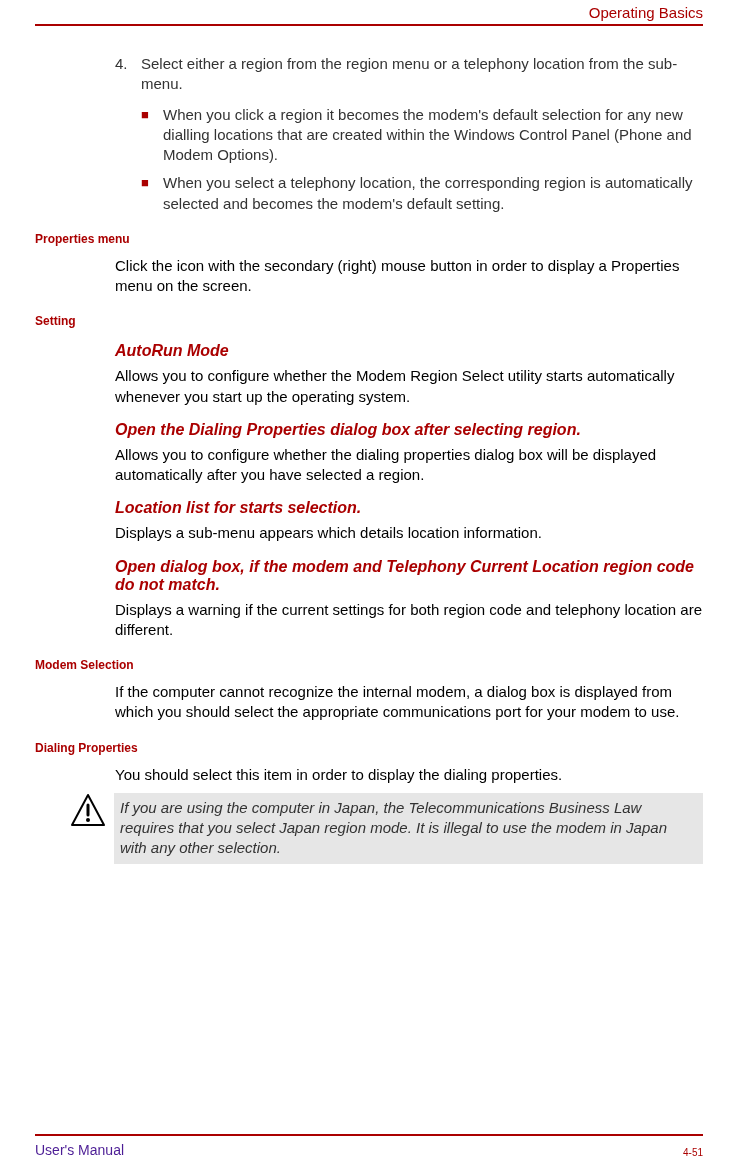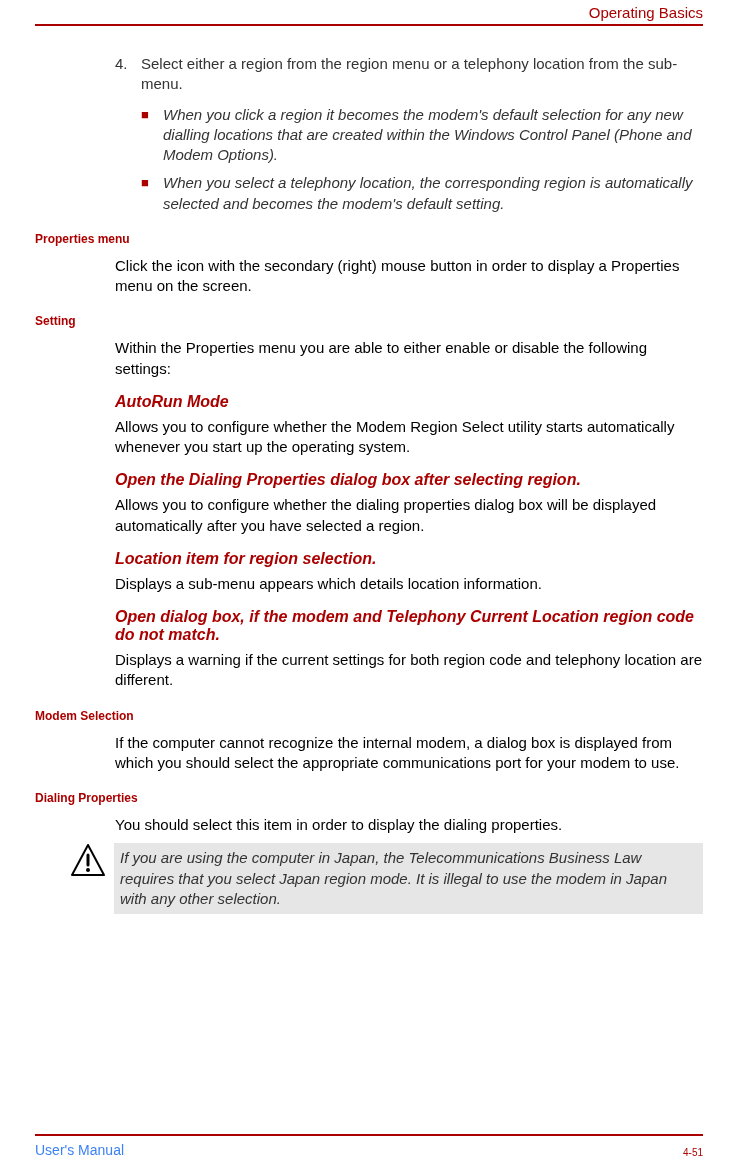--- a/index.html
+++ b/index.html
@@ -7,29 +7,29 @@
   .page { width: 738px; height: 1172px; position: relative; padding: 0; }
   .header-line { position: absolute; top: 24px; left: 35px; right: 35px; border-top: 2px solid #a00; }
   .header-title { position: absolute; top: 4px; right: 35px; color: #a00; font-size: 15px; }
   .content { position: absolute; top: 54px; left: 35px; right: 35px; }
   .ol-item { display: flex; margin-left: 80px; font-size: 15px; line-height: 1.35; color: #333; }
   .ol-num { width: 26px; flex: none; }
   .ol-body { flex: 1; }
   .bullets { margin-top: 10px; }
   .bullet { display: flex; margin-left: 106px; font-size: 15px; line-height: 1.35; margin-bottom: 8px; }
   .bullet .sq { width: 22px; flex: none; color: #a00; font-size: 13px; line-height: 1.6; }
-  .bullet .bt { flex: 1; font-style: italic; }
+  .bullet .bt { flex: 1; }
   .h2 { color: #a00; font-weight: bold; font-size: 12px; margin-top: 18px; margin-bottom: 10px; }
   .h3 { color: #a00; font-weight: bold; font-style: italic; font-size: 16px; margin-left: 80px; margin-top: 14px; margin-bottom: 6px; }
   .body { margin-left: 80px; font-size: 15px; line-height: 1.35; color: #000000; }
   .note-row { display: flex; margin-left: 35px; margin-top: 8px; align-items: flex-start; }
   .note-icon { width: 36px; flex: none; margin-right: 8px; }
   .note-box { background: #e6e6e6; font-style: italic; font-size: 15px; line-height: 1.35; padding: 5px 6px; flex: 1; }
   .footer-line { position: absolute; bottom: 36px; left: 35px; right: 35px; border-top: 2px solid #a00; }
-  .footer-left { position: absolute; bottom: 14px; left: 35px; color: #3b82f6; font-size: 14px; }
+  .footer-left { position: absolute; bottom: 14px; left: 35px; color: #4c1d95; font-size: 14px; }
   .footer-right { position: absolute; bottom: 14px; right: 35px; color: #a00; font-size: 10px; }
   svg.caution { display: block; }
 </style>
 </head>
 <body>
 
 <div class="page">
   <div class="header-title">Operating Basics</div>
   <div class="header-line"></div>
 
@@ -48,29 +48,28 @@
       <div class="bullet">
         <div class="sq">■</div>
         <div class="bt">When you select a telephony location, the corresponding region is automatically selected and becomes the modem's default setting.</div>
       </div>
     </div>
 
     <div class="h2">Properties menu</div>
     <div class="body">Click the icon with the secondary (right) mouse button in order to display a Properties menu on the screen.</div>
 
     <div class="h2">Setting</div>
-    <div class="body">Within the Properties menu you are able to either enable or disable the following settings:</div>
 
     <div class="h3">AutoRun Mode</div>
     <div class="body">Allows you to configure whether the Modem Region Select utility starts automatically whenever you start up the operating system.</div>
 
     <div class="h3">Open the Dialing Properties dialog box after selecting region.</div>
     <div class="body">Allows you to configure whether the dialing properties dialog box will be displayed automatically after you have selected a region.</div>
 
-    <div class="h3">Location item for region selection.</div>
+    <div class="h3">Location list for starts selection.</div>
     <div class="body">Displays a sub-menu appears which details location information.</div>
 
     <div class="h3">Open dialog box, if the modem and Telephony Current Location region code do not match.</div>
     <div class="body">Displays a warning if the current settings for both region code and telephony location are different.</div>
 
     <div class="h2">Modem Selection</div>
     <div class="body">If the computer cannot recognize the internal modem, a dialog box is displayed from which you should select the appropriate communications port for your modem to use.</div>
 
     <div class="h2">Dialing Properties</div>
     <div class="body">You should select this item in order to display the dialing properties.</div>

